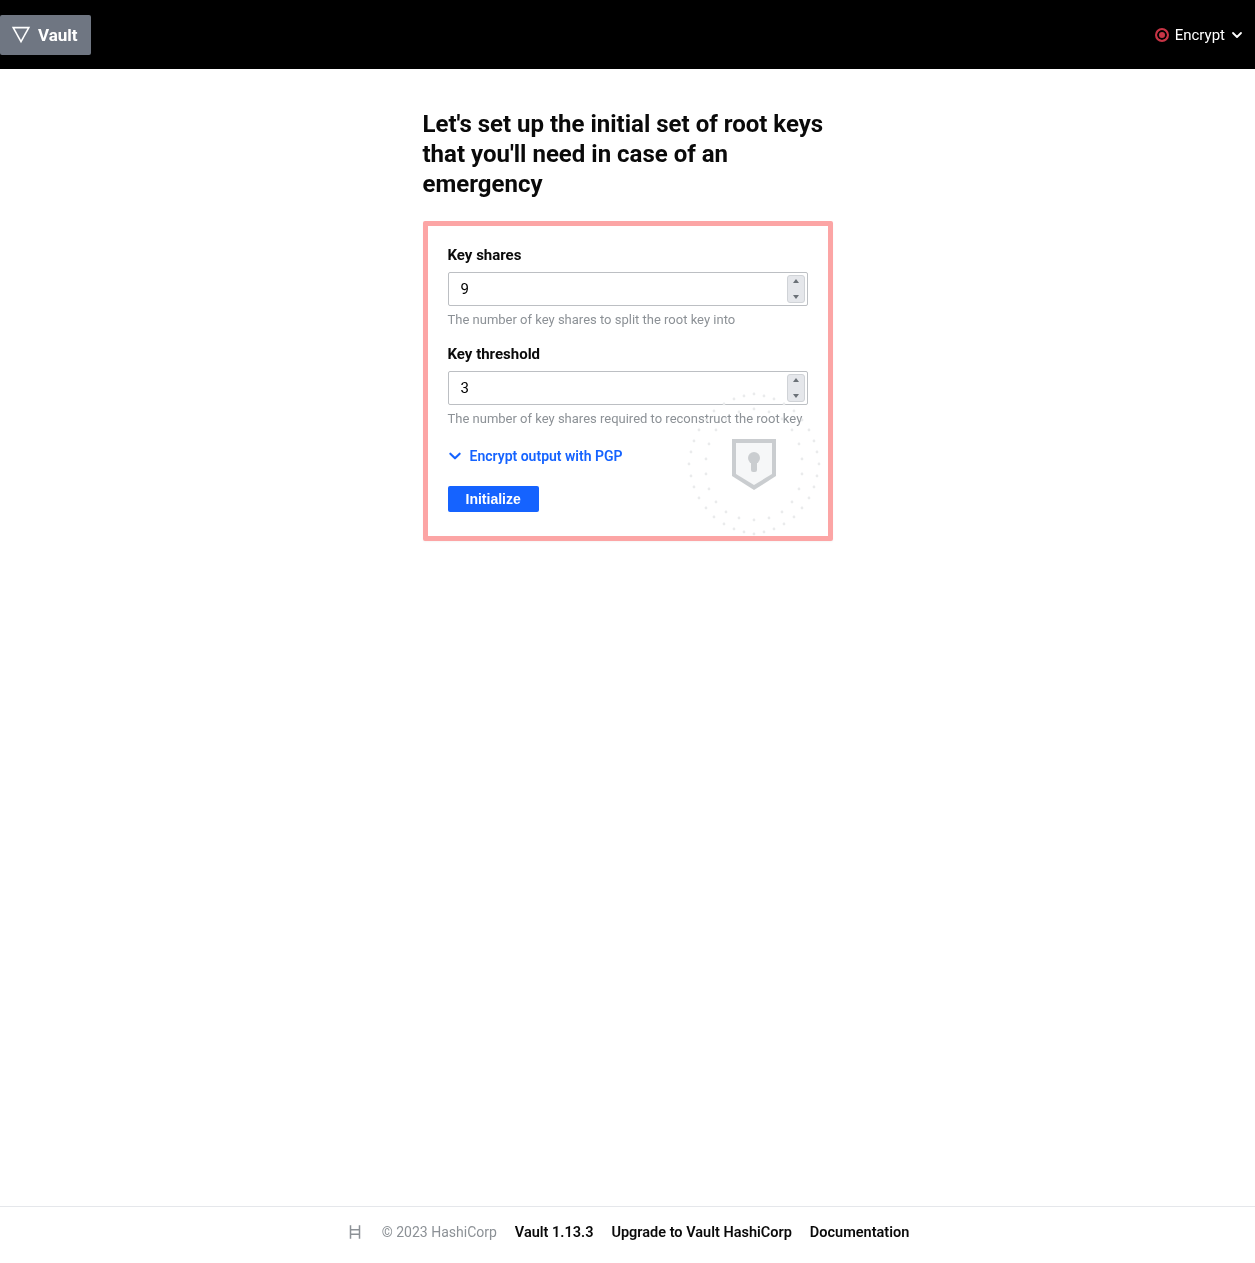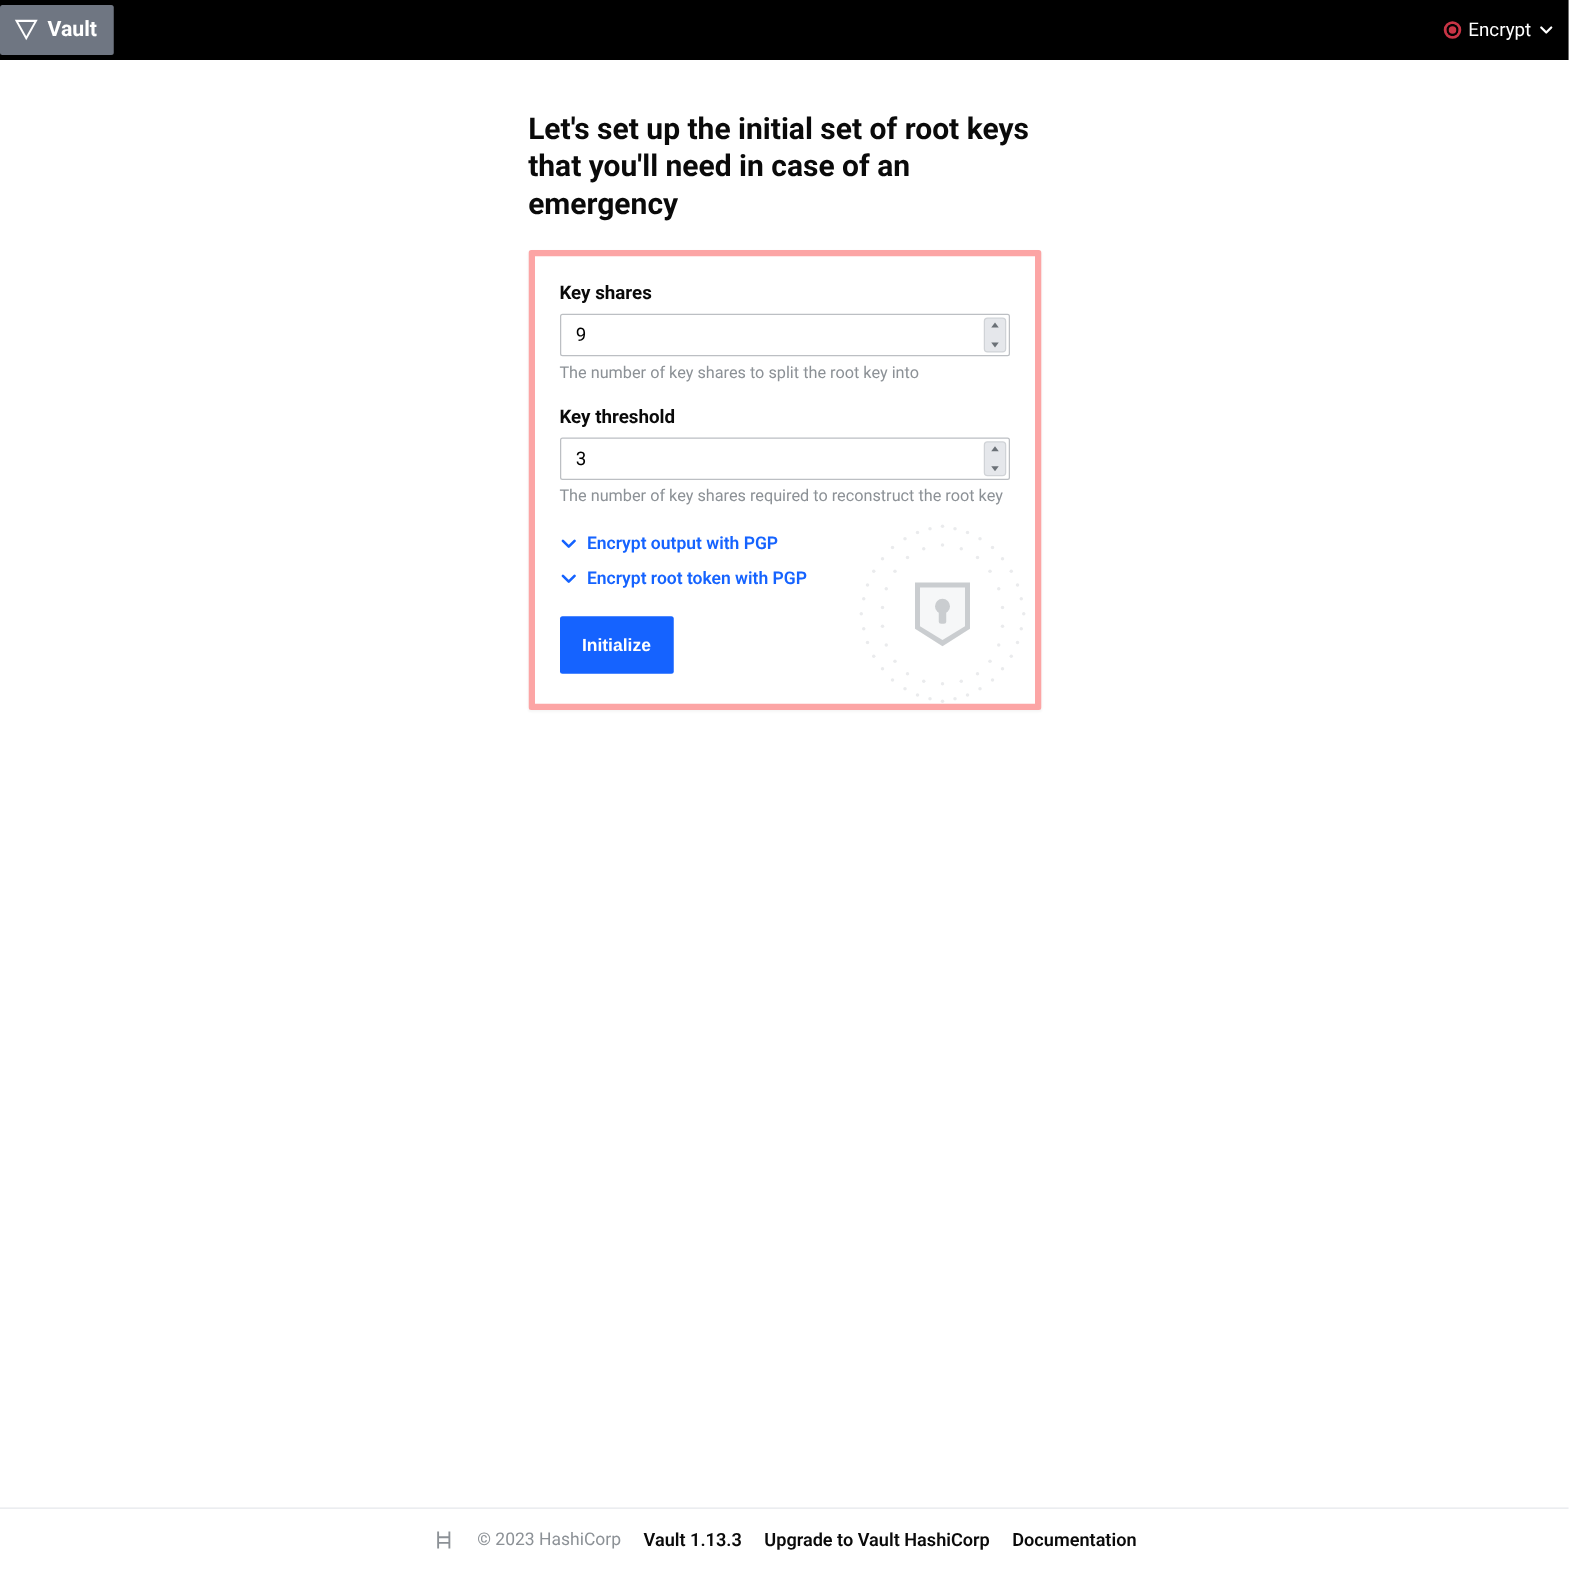--- a/index.html
+++ b/index.html
@@ -1,19 +1,19 @@
 <!DOCTYPE html>
 <html><head>
   <meta charset="utf-8">
   <style>
     * { margin: 0; padding: 0; box-sizing: border-box; }
     body { font-family: -apple-system, BlinkMacSystemFont, "Segoe UI", Roboto, Helvetica, Arial, sans-serif; background: #fff; color: #0a0a0a; min-height: 100vh; display: flex; flex-direction: column; }
 
     
-    .header { background: #000; height: 48px; display: flex; align-items: center; justify-content: space-between; padding: 0 6px 0 0; }
+    .header { background: #000; height: 69px; display: flex; align-items: center; justify-content: space-between; padding: 0 6px 0 0; }
     .brand-pill { background: #6f7682; height: 40px; display: flex; align-items: center; padding: 0 13px 0 10px; border-radius: 2px; margin: 6px 0 6px 0; }
     .brand-logo { width: 22px; height: 22px; margin-right: 6px; }
     .brand-text { color: #fff; font-weight: 700; font-size: 17px; }
     .status-wrap { display: flex; align-items: center; color: #fff; font-size: 15px; cursor: pointer; padding: 4px 6px; }
     .status-dot { width: 14px; height: 14px; border-radius: 50%; background: #c73445; border: 2px solid #c73445; box-shadow: inset 0 0 0 2px #000; margin-right: 6px; }
     .status-caret { margin-left: 6px; }
 
     
     .main { flex: 1; display: flex; align-items: flex-start; justify-content: center; padding: 40px 20px; }
     .content { width: 410px; max-width: 100%; }
@@ -27,21 +27,21 @@
     .stepper { position: absolute; right: 3px; top: 3px; width: 18px; height: 28px; background:#e5e7eb; border:1px solid #d0d3d7; border-radius:3px; display: flex; flex-direction: column; cursor: pointer; }
     .stepper::before, .stepper::after { content:""; display:block; width:0; height:0; border-left:3px solid transparent; border-right:3px solid transparent; margin:auto; }
     .stepper::before { border-bottom:4px solid #6b7177; margin-top:3px; }
     .stepper::after { border-top:4px solid #6b7177; margin-bottom:3px; }
     .field-help { color: #8c9196; font-size: 13px; margin-top: 6px; }
 
     .disclosure { display: flex; align-items: center; color: #1563ff; font-size: 14px; font-weight: 600; cursor: pointer; padding: 4px 0; margin-bottom: 4px; }
     .disclosure svg { margin-right: 8px; flex-shrink: 0; }
 
     .actions { margin-top: 18px; }
-    .btn-primary { background: #1563ff; color: #fff; border: none; border-radius: 2px; padding: 15px 18px; font-size: 14px; font-weight: 700; cursor: pointer; }
+    .btn-primary { background: #1563ff; color: #fff; border: none; border-radius: 2px; padding: 5px 18px; font-size: 14px; font-weight: 700; cursor: pointer; }
 
     .bg-art { position: absolute; right: -6px; bottom: -8px; width: 160px; height: 160px; pointer-events: none; opacity: 0.95; }
 
     
     .footer { border-top: 1px solid #e5e7eb; padding: 16px 0 22px 0; }
     .footer-inner { display: flex; justify-content: center; align-items: center; gap: 18px; flex-wrap: wrap; }
     .footer-icon { color: #8c9196; }
     .footer-muted { color: #8c9196; font-size: 14px; }
     .footer-link { color: #0a0a0a; font-size: 14.5px; font-weight: 600; text-decoration: none; cursor: pointer; }
   </style>
@@ -89,26 +89,20 @@
         <div class="field-help">The number of key shares required to reconstruct the root key</div>
       </div>
 
       <div class="disclosure">
         <svg width="14" height="14" viewBox="0 0 12 12">
             <path d="M2 4 L6 8 L10 4" stroke="#1563ff" stroke-width="1.8" fill="none" stroke-linecap="round" stroke-linejoin="round"></path>
           </svg>
         <span>Encrypt output with PGP</span>
       </div>
 
-      <div class="disclosure">
-        <svg width="14" height="14" viewBox="0 0 12 12">
-            <path d="M2 4 L6 8 L10 4" stroke="#1563ff" stroke-width="1.8" fill="none" stroke-linecap="round" stroke-linejoin="round"></path>
-          </svg>
-        <span>Encrypt root token with PGP</span>
-      </div>
 
       <div class="actions">
         <button class="btn-primary">Initialize</button>
       </div>
 
       <svg class="bg-art" viewBox="0 0 160 160">
         <g fill="#e9eaec">
           <circle cx="80" cy="10" r="1.4"></circle>
             <circle cx="90" cy="12" r="1.4"></circle>
             <circle cx="100" cy="15" r="1.4"></circle>

